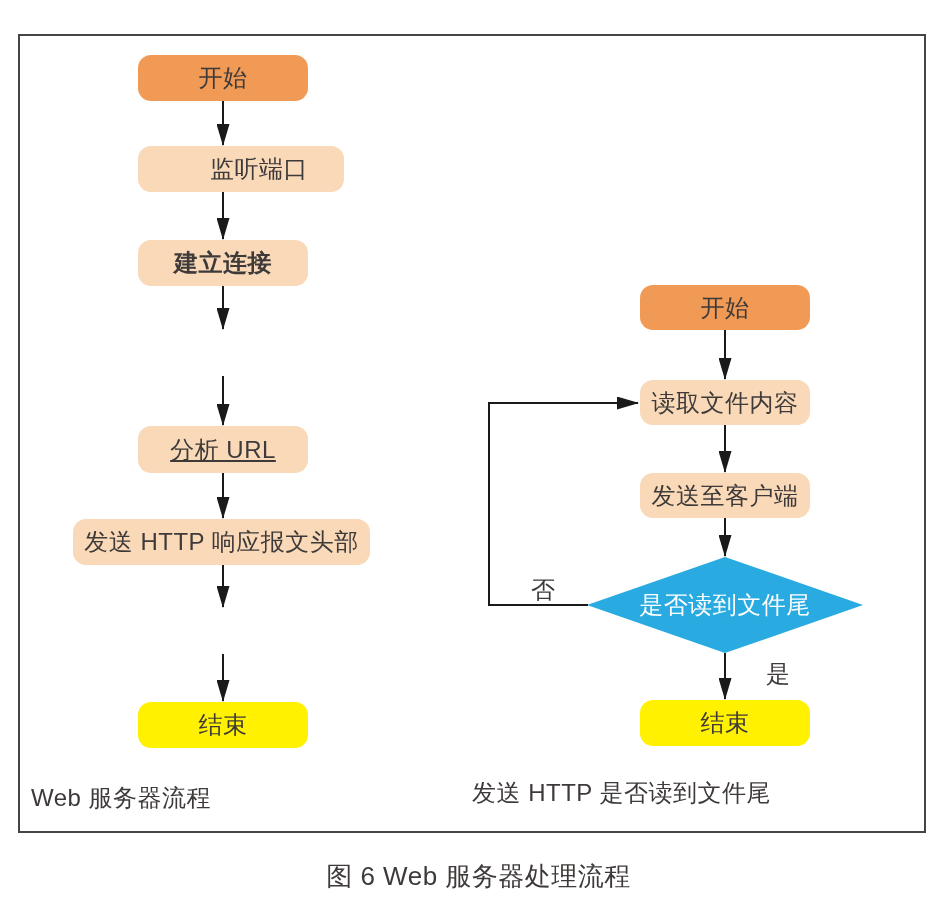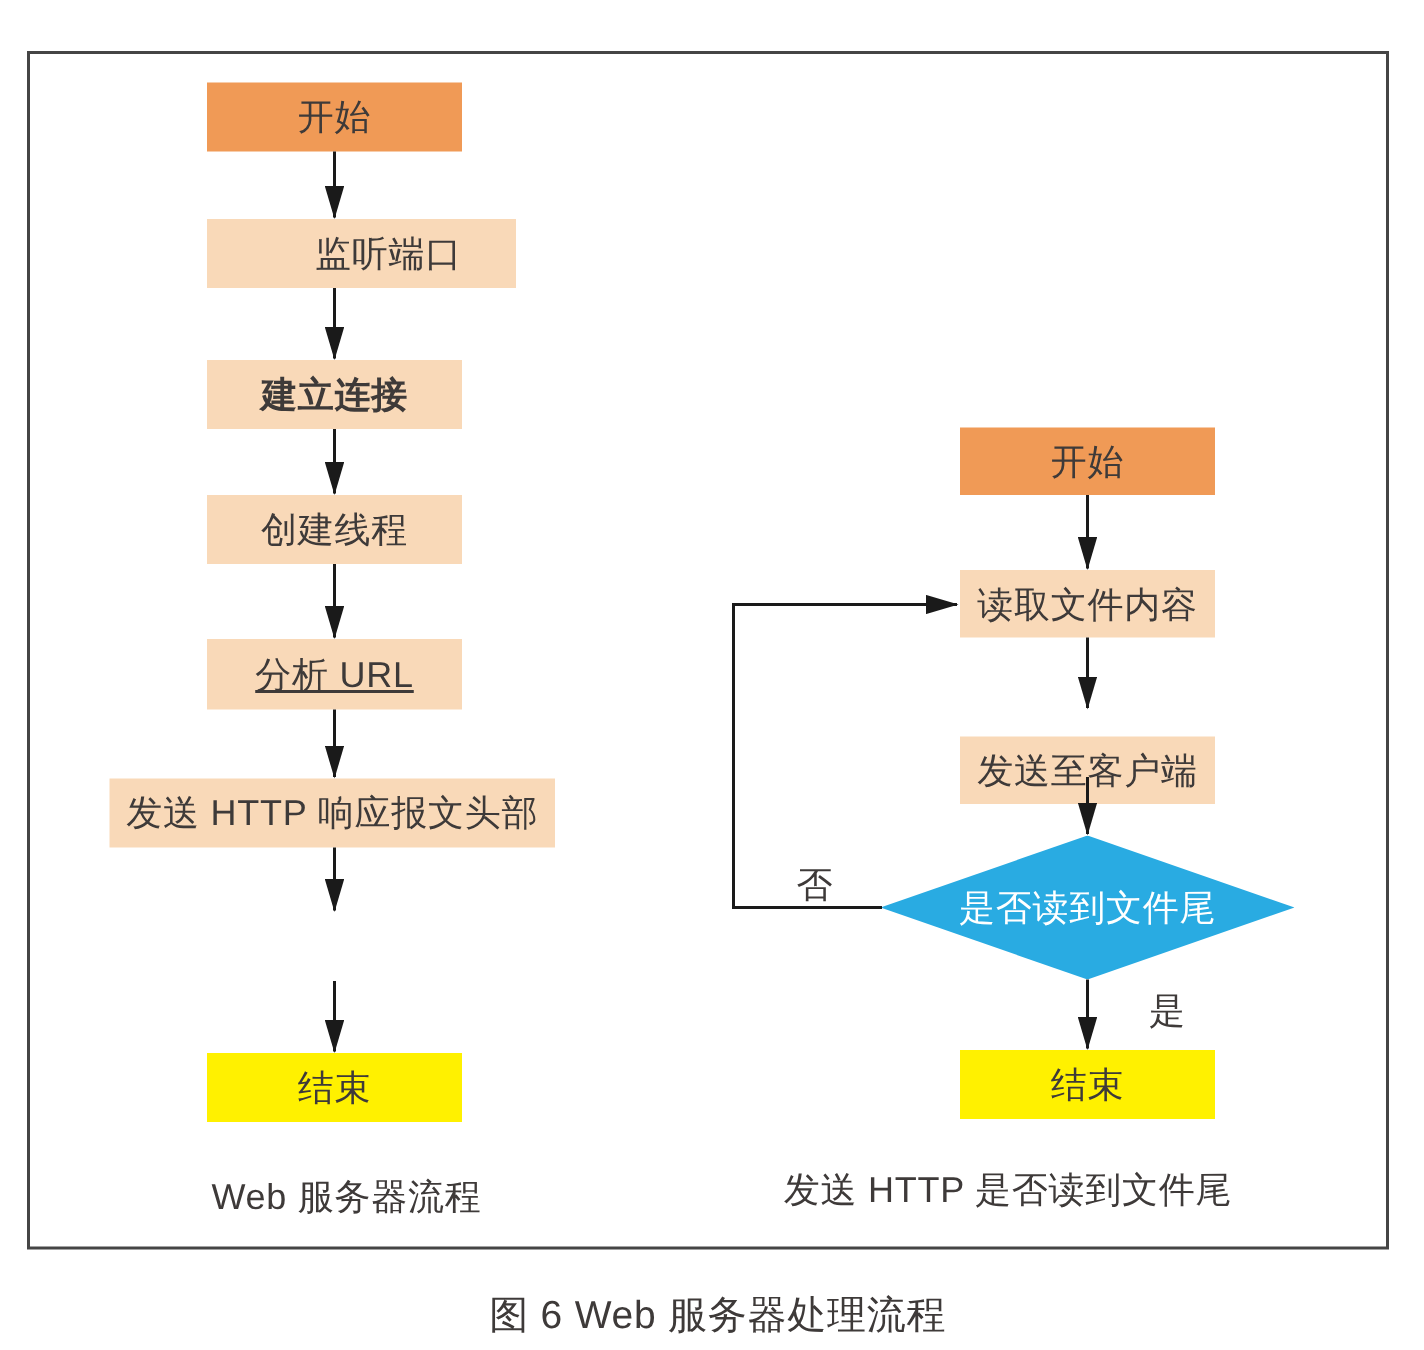--- a/index.html
+++ b/index.html
@@ -1,46 +1,45 @@
 <!DOCTYPE html>
 <html><head>
 <meta charset="utf-8">
 <style>
   html,body{margin:0;padding:0;}
   body{width:949px;height:900px;background:#ffffff;font-family:"Liberation Sans","DejaVu Sans",sans-serif;}
   #stage{position:relative;width:949px;height:900px;overflow:hidden;}
   .frame{position:absolute;left:18px;top:34px;width:904px;height:795px;border:2px solid #454545;}
-  .node{position:absolute;display:flex;align-items:center;justify-content:center;font-size:24px;color:#3e3a39;letter-spacing:0.5px;}
+  .node{position:absolute;display:flex;align-items:center;justify-content:center;font-size:24px;color:#3e3a39;letter-spacing:0.5px;border-radius:13px;}
   .start{background:#f09a56;}
   .process{background:#f9d9b8;}
   .end{background:#fff100;}
   .diamond{position:absolute;display:flex;align-items:center;justify-content:center;font-size:24px;color:#ffffff;background:#29abe2;clip-path:polygon(50% 0,100% 50%,50% 100%,0 50%);letter-spacing:0.5px;}
-  .flowlabel{position:absolute;font-size:24px;color:#3e3a39;text-align:center;letter-spacing:0.5px;}
+  .flowlabel{position:absolute;font-size:24px;color:#3e3a39;text-align:left;letter-spacing:0.5px;}
   .edgelabel{position:absolute;font-size:24px;color:#3e3a39;}
   .caption{position:absolute;left:4px;top:859px;width:949px;text-align:center;font-size:26px;color:#3e3a39;letter-spacing:0.5px;}
   svg.arrows{position:absolute;left:0;top:0;pointer-events:none;}
 </style>
 </head>
 <body>
 
 <div id="stage">
   <div class="frame"></div>
 
   <div class="node start" style="left:138px;top:55px;width:170px;height:46px;">开始</div>
   <div class="node process" style="left:138px;top:146px;width:170px;height:46px;padding-left:36px;">监听端口</div>
   <div class="node process" style="left:138px;top:240px;width:170px;height:46px;font-weight:bold;">建立连接</div>
-  <div class="node process" style="left:138px;top:330px;width:170px;height:46px;">创建线程</div>
   <div class="node process" style="left:138px;top:426px;width:170px;height:47px;text-decoration:underline;">分析 URL</div>
   <div class="node process" style="left:73px;top:519px;width:297px;height:46px;">发送 HTTP 响应报文头部</div>
   <div class="node end" style="left:138px;top:702px;width:170px;height:46px;">结束</div>
   <div class="flowlabel" style="left:31px;top:782px;width:400px;">Web 服务器流程</div>
 
   <div class="node start" style="left:640px;top:285px;width:170px;height:45px;">开始</div>
   <div class="node process" style="left:640px;top:380px;width:170px;height:45px;">读取文件内容</div>
-  <div class="node process" style="left:640px;top:473px;width:170px;height:45px;margin-top:18px;">发送至客户端</div>
+  <div class="node process" style="left:640px;top:473px;width:170px;height:45px;">发送至客户端</div>
   <div class="diamond" style="left:587px;top:557px;width:276px;height:96px;">是否读到文件尾</div>
   <div class="node end" style="left:640px;top:700px;width:170px;height:46px;">结束</div>
   <div class="flowlabel" style="left:472px;top:777px;width:400px;">发送 HTTP 是否读到文件尾</div>
 
   <div class="edgelabel" style="left:531px;top:574px;">否</div>
   <div class="edgelabel" style="left:766px;top:658px;">是</div>
 
   <div class="caption">图 6  Web 服务器处理流程</div>
 
   <svg class="arrows" width="949" height="900">

